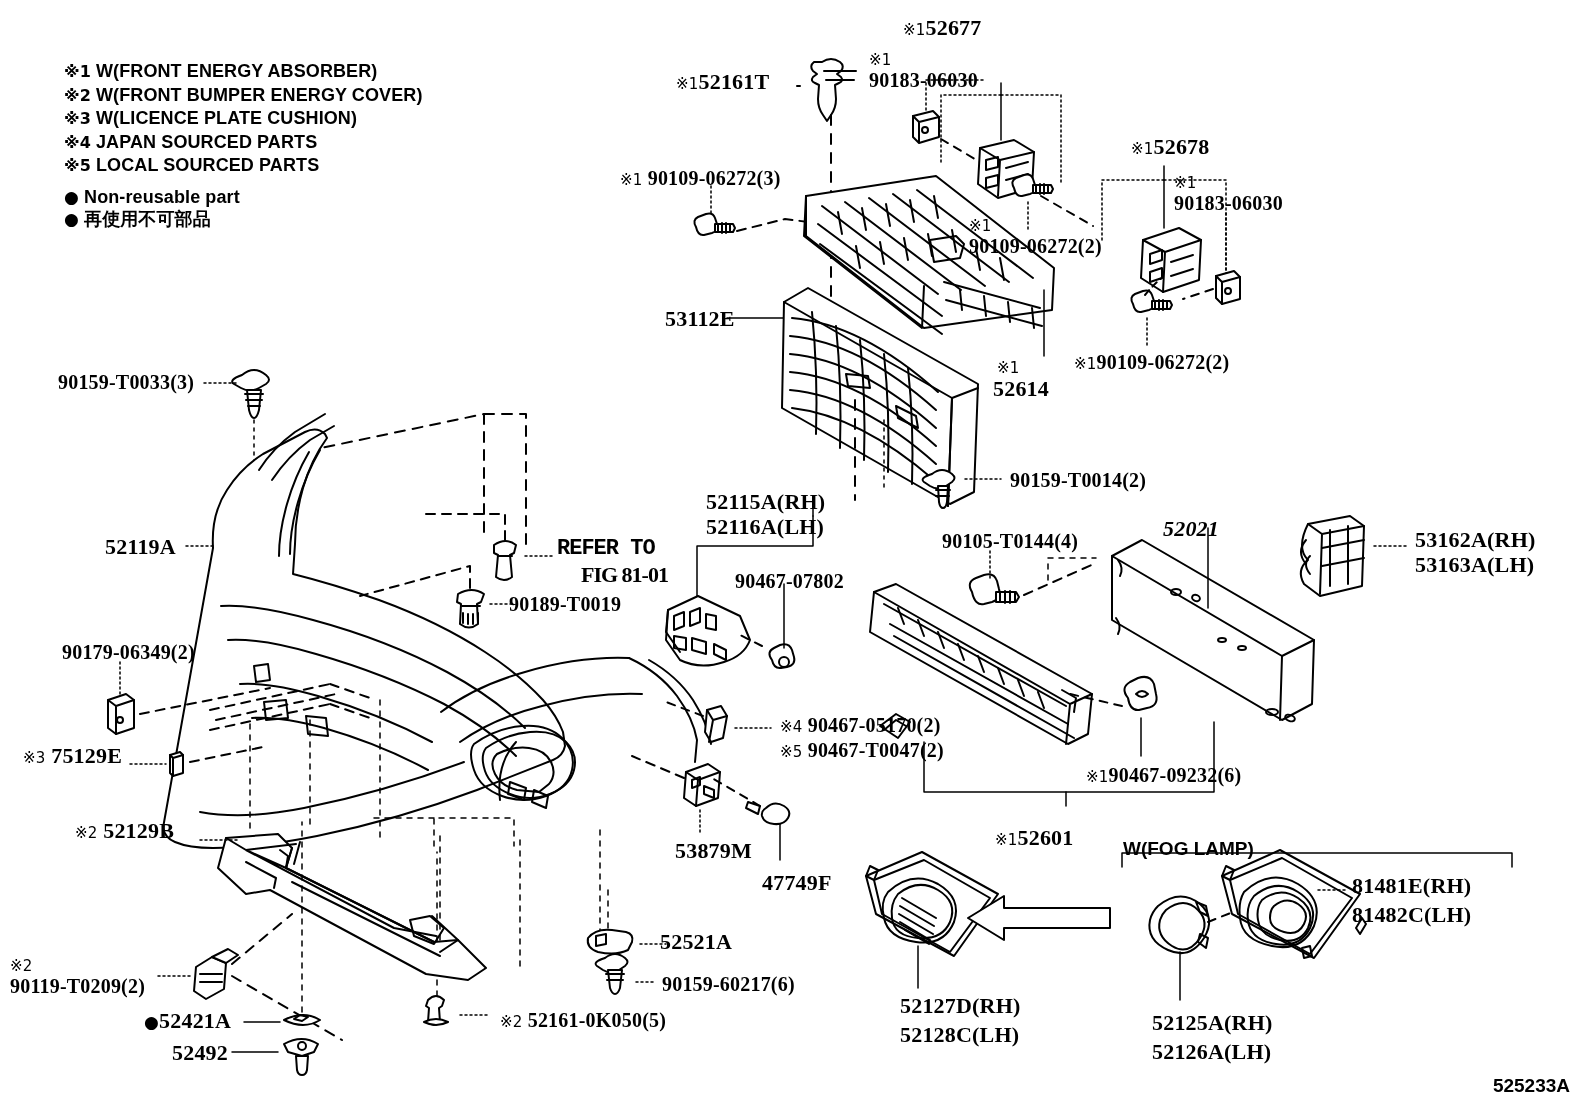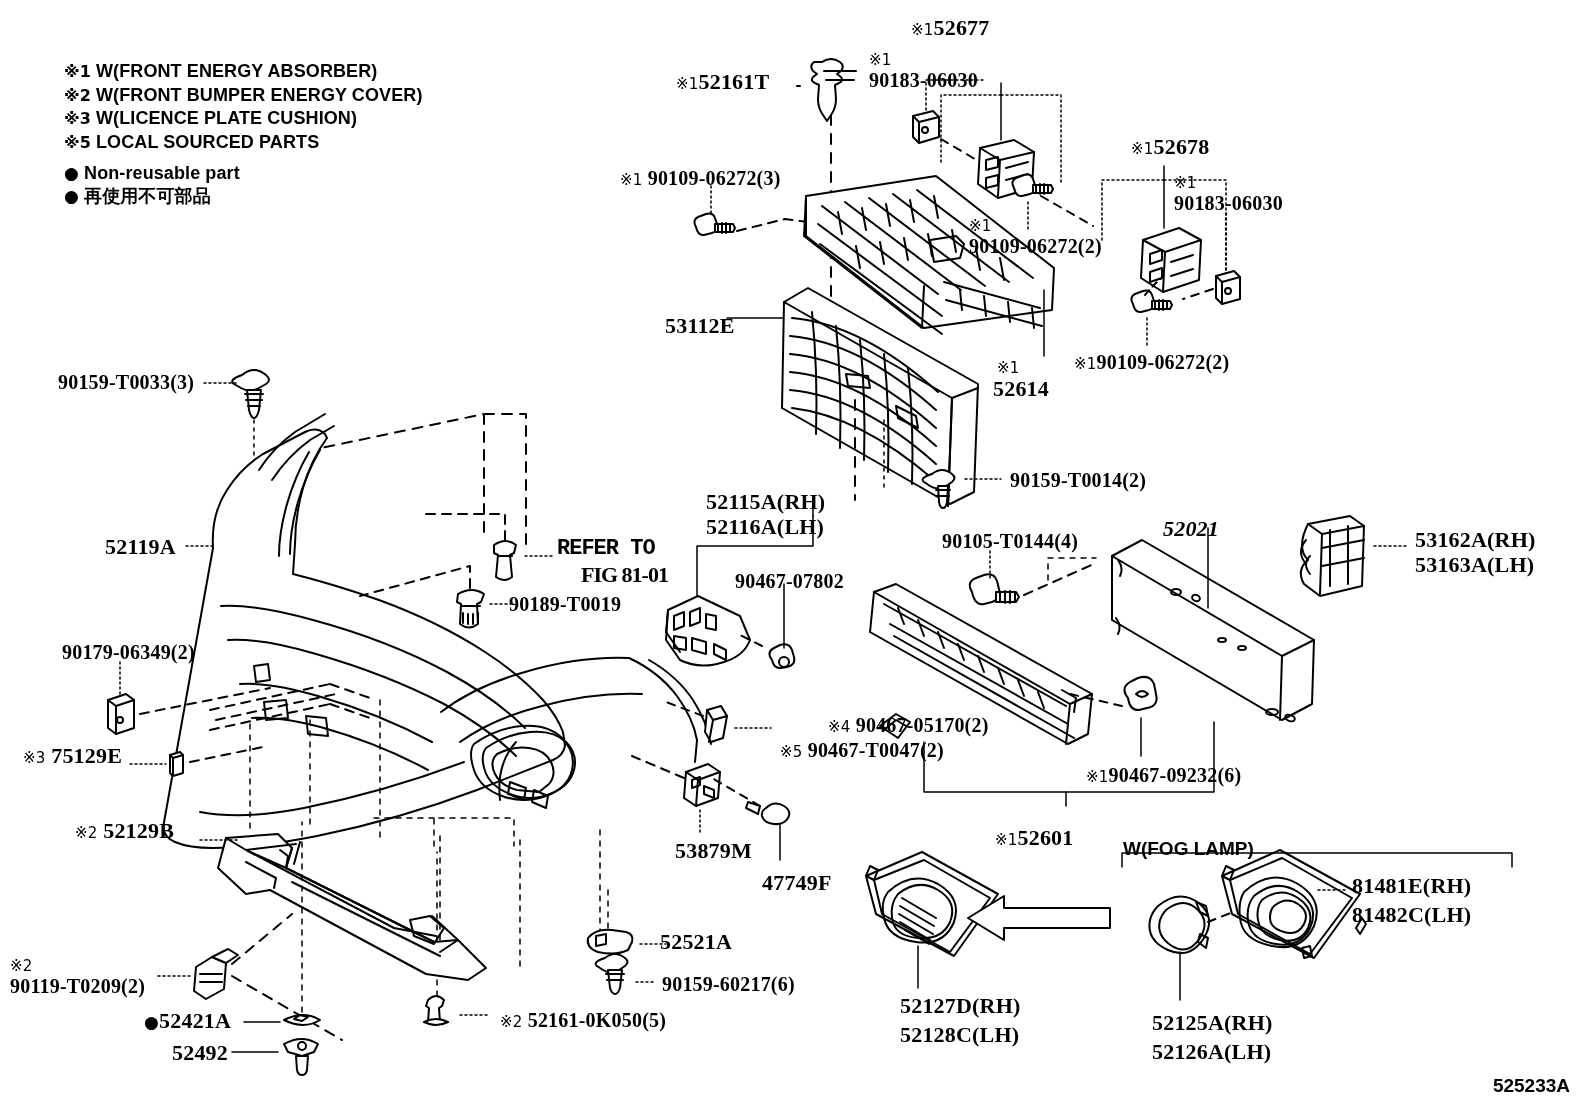--- a/index.html
+++ b/index.html
@@ -417,41 +417,42 @@
       <path d="M1318 890 h28" stroke-width="1.5" stroke-dasharray="2 3"></path>
 
       <path d="M1122 867 v-14 h390 v14" stroke-width="1.5"></path>
     </g>
   </svg>
 
   <div class="legend">
     <div><span class="mark2">※1</span> <span>W(FRONT ENERGY ABSORBER)</span></div>
     <div><span class="mark2">※2</span> <span>W(FRONT BUMPER ENERGY COVER)</span></div>
     <div><span class="mark2">※3</span> <span>W(LICENCE PLATE CUSHION)</span></div>
+    <div><span class="mark2">※4</span> <span>JAPAN SOURCED PARTS</span></div>
     <div><span class="mark2">※5</span> <span>LOCAL SOURCED PARTS</span></div>
     <div style="height:8px"></div>
     <div><span class="dot">●</span> <span>Non-reusable part</span></div>
     <div><span class="dot">●</span> <span class="jp">再使用不可部品</span></div>
   </div>
 
   <div class="lbl n" style="left:676px;top:70px;"><span class="mark">※1</span><span>52161T</span></div>
 
-  <div class="lbl n" style="left:903px;top:16px;margin-left:8px;"><span class="mark">※1</span><span>52677</span></div>
+  <div class="lbl n" style="left:903px;top:16px;"><span class="mark">※1</span><span>52677</span></div>
 
   <div class="lbl sm" style="left:869px;top:52px;"><span class="mark two">※1</span><span>90183-06030</span></div>
 
   <div class="lbl n" style="left:1131px;top:135px;"><span class="mark">※1</span><span>52678</span></div>
 
   <div class="lbl sm" style="left:1174px;top:175px;"><span class="mark two">※1</span><span>90183-06030</span></div>
 
   <div class="lbl sm" style="left:620px;top:167px;"><span class="mark">※1</span> <span>90109-06272(3)</span></div>
 
   <div class="lbl sm" style="left:969px;top:218px;"><span class="mark two">※1</span><span>90109-06272(2)</span></div>
 
-  <div class="lbl n" style="left:665px;top:314px;text-align:right;"><span>53112E</span></div>
+  <div class="lbl n" style="left:665px;top:307px;text-align:right;"><span>53112E</span></div>
 
   <div class="lbl n" style="left:993px;top:360px;"><span class="mark two" style="margin-left:4px">※1</span><span>52614</span></div>
 
   <div class="lbl sm" style="left:1074px;top:351px;"><span class="mark">※1</span><span>90109-06272(2)</span></div>
 
   <div class="lbl sm" style="left:1010px;top:469px;"><span>90159-T0014(2)</span></div>
 
   <div class="lbl sm" style="left:58px;top:371px;"><span>90159-T0033(3)</span></div>
 
   <div class="lbl n" style="left:105px;top:535px;"><span>52119A</span></div>
@@ -460,21 +461,21 @@
 
   <div class="lbl sm" style="left:62px;top:641px;"><span>90179-06349(2)</span></div>
 
   <div class="lbl n" style="left:23px;top:744px;"><span class="mark">※3</span> <span>75129E</span></div>
 
   <div class="lbl n" style="left:706px;top:490px;"><span>52115A(RH)</span></div>
   <div class="lbl n" style="left:706px;top:515px;"><span>52116A(LH)</span></div>
 
   <div class="lbl sm" style="left:735px;top:570px;"><span>90467-07802</span></div>
 
-  <div class="lbl sm" style="left:780px;top:714px;margin-left:48px;"><span class="mark">※4</span> <span>90467-05170(2)</span></div>
+  <div class="lbl sm" style="left:780px;top:714px;"><span class="mark">※4</span> <span>90467-05170(2)</span></div>
   <div class="lbl sm" style="left:780px;top:739px;"><span class="mark">※5</span> <span>90467-T0047(2)</span></div>
 
   <div class="lbl n" style="left:675px;top:839px;"><span>53879M</span></div>
   <div class="lbl n" style="left:762px;top:871px;"><span>47749F</span></div>
 
   <div class="lbl n" style="left:75px;top:819px;"><span class="mark">※2</span> <span>52129B</span></div>
 
   <div class="lbl sm" style="left:10px;top:958px;"><span class="mark two">※2</span><span>90119-T0209(2)</span></div>
 
   <div class="lbl n" style="left:144px;top:1009px;"><span class="dot">●</span><span>52421A</span></div>

